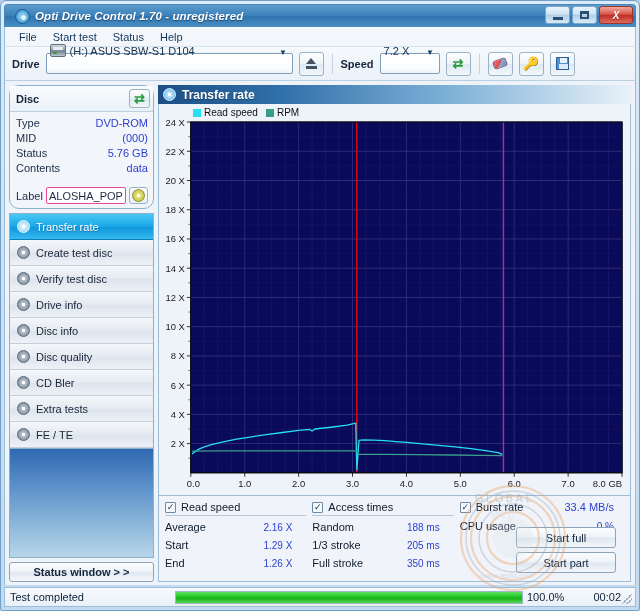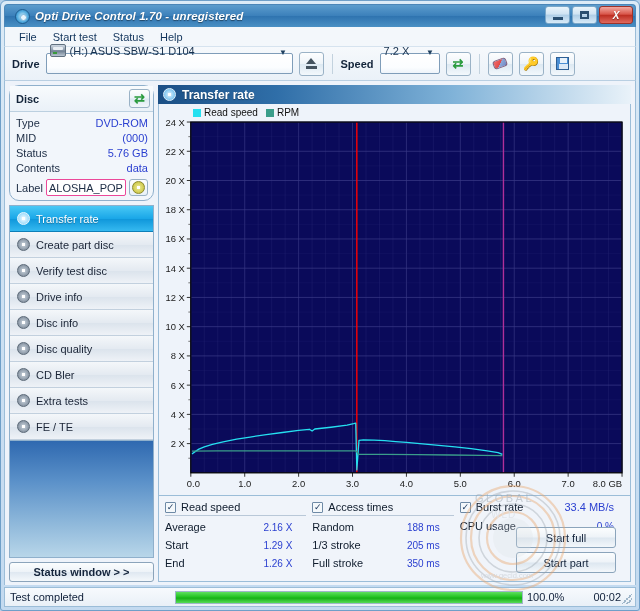--- a/index.html
+++ b/index.html
@@ -143,21 +143,21 @@
   .disc-head-t { font-weight:bold; color:#13243a; font-size:11px; }
   .mini-btn {
     width:21px;height:19px;border:1px solid #9ab2c6;border-radius:3px;
     background: linear-gradient(to bottom,#fdfefe 0%, #edf3f9 48%, #dce8f1 52%, #f2f7fb 100%);
     display:flex;align-items:center;justify-content:center;
   }
   .disc-rows { padding:3px 5px 4px 6px; }
   .drow { display:flex; justify-content:space-between; align-items:center; height:15px; }
   .dk { color:#1c2c44; font-size:11px; }
   .dv { color:#2a3fd0; font-size:11px; }
-  .label-row { display:flex; align-items:center; gap:3px; margin-top:4px; }
+  .label-row { display:flex; align-items:center; gap:3px; margin-top:12px; }
   .label-box {
     flex:1; height:17px; border:1px solid #ec4899; background:#fff;
     font-size:11px; color:#1c2c44; display:flex; align-items:center;
     justify-content:center; border-radius:2px;
   }
   .disc-ico {
     width:19px;height:17px;border:1px solid #9ab2c6;border-radius:3px;
     background: linear-gradient(to bottom,#fdfefe,#e9f1f8);
     display:flex;align-items:center;justify-content:center;
   }
@@ -388,21 +388,21 @@
         </div>
       </div>
 
       <div class="navlist">
         <div class="navitem active">
           <span class="navicon"></span>
           <span>Transfer rate</span>
         </div>
         <div class="navitem">
           <span class="navicon"></span>
-          <span>Create part disc</span>
+          <span>Create test disc</span>
         </div>
         <div class="navitem">
           <span class="navicon"></span>
           <span>Verify test disc</span>
         </div>
         <div class="navitem">
           <span class="navicon"></span>
           <span>Drive info</span>
         </div>
         <div class="navitem">

